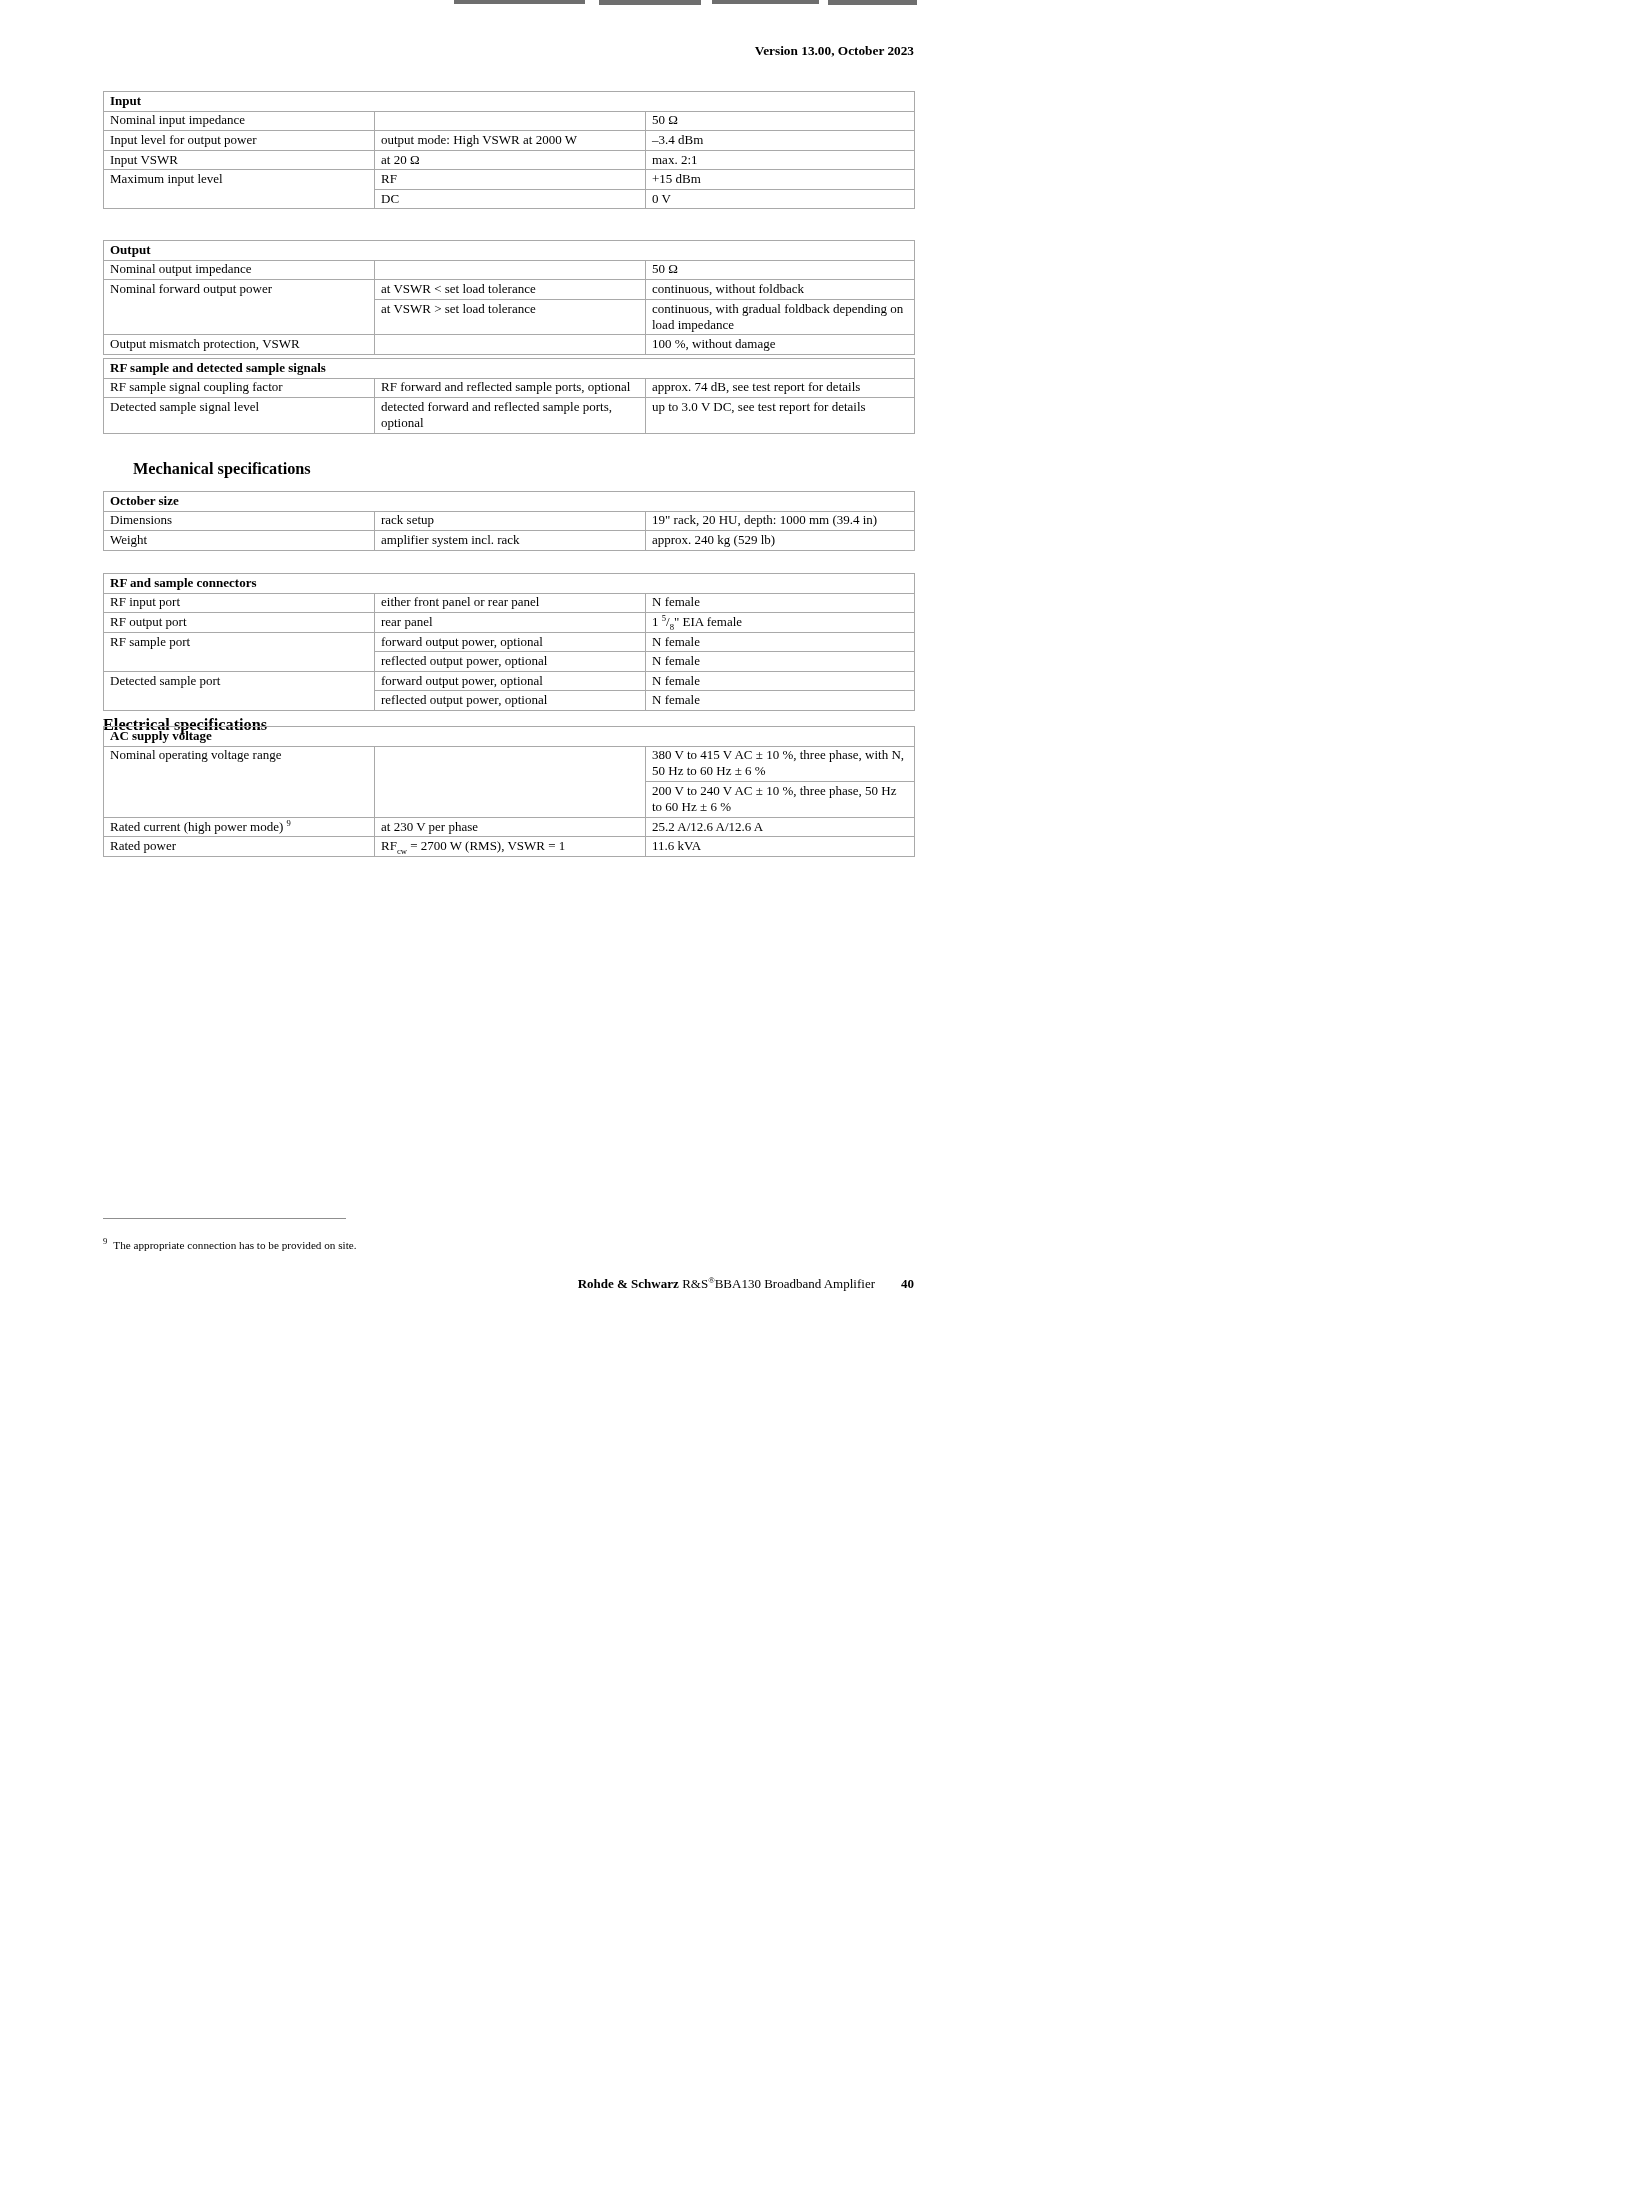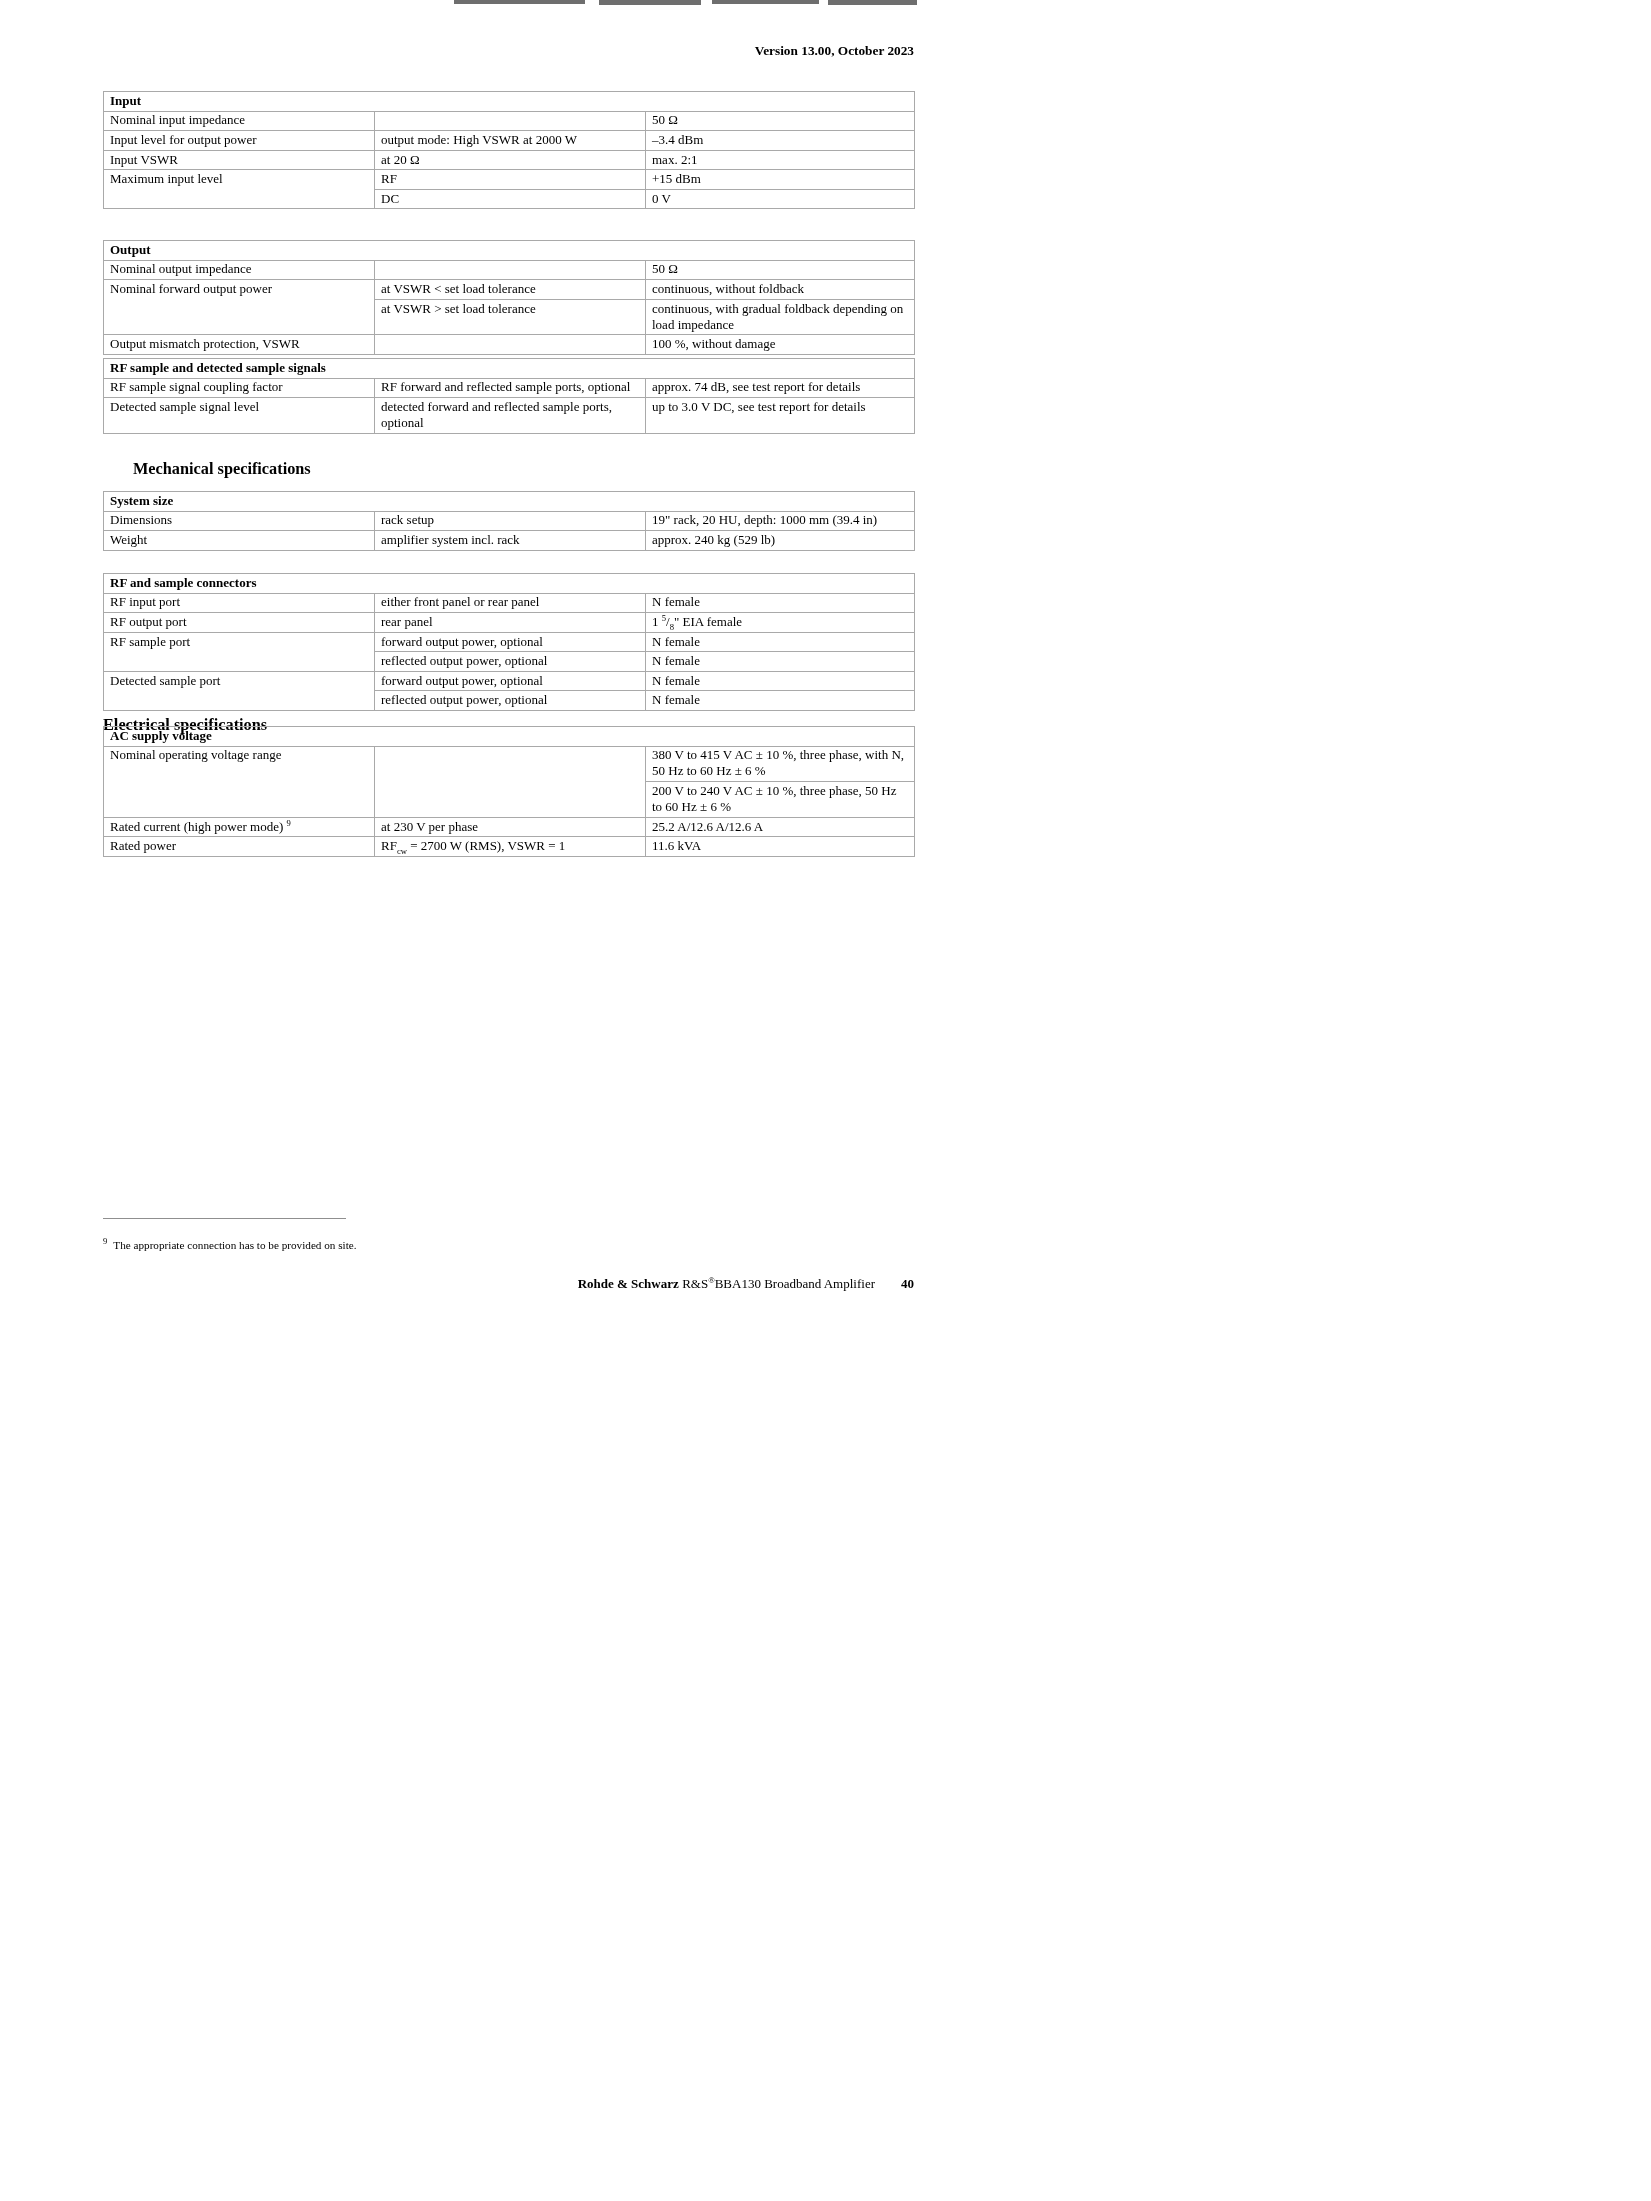--- a/index.html
+++ b/index.html
@@ -195,21 +195,21 @@
   <div class="section-heading" style="top:459px;margin-left:30px;">Mechanical specifications</div>
 
   <table class="spec-table" style="top:491px;">
     <colgroup>
         <col class="col-1">
         <col class="col-2">
         <col class="col-3">
       </colgroup>
     <tbody>
         <tr class="title-row">
-      <td colspan="3">System size</td>
+      <td colspan="3">October size</td>
     </tr>
     <tr>
       <td>Dimensions</td>
       <td>rack setup</td>
       <td>19" rack, 20 HU, depth: 1000 mm (39.4 in)</td>
     </tr>
     <tr>
       <td>Weight</td>
       <td>amplifier system incl. rack</td>
       <td>approx. 240 kg (529 lb)</td>

